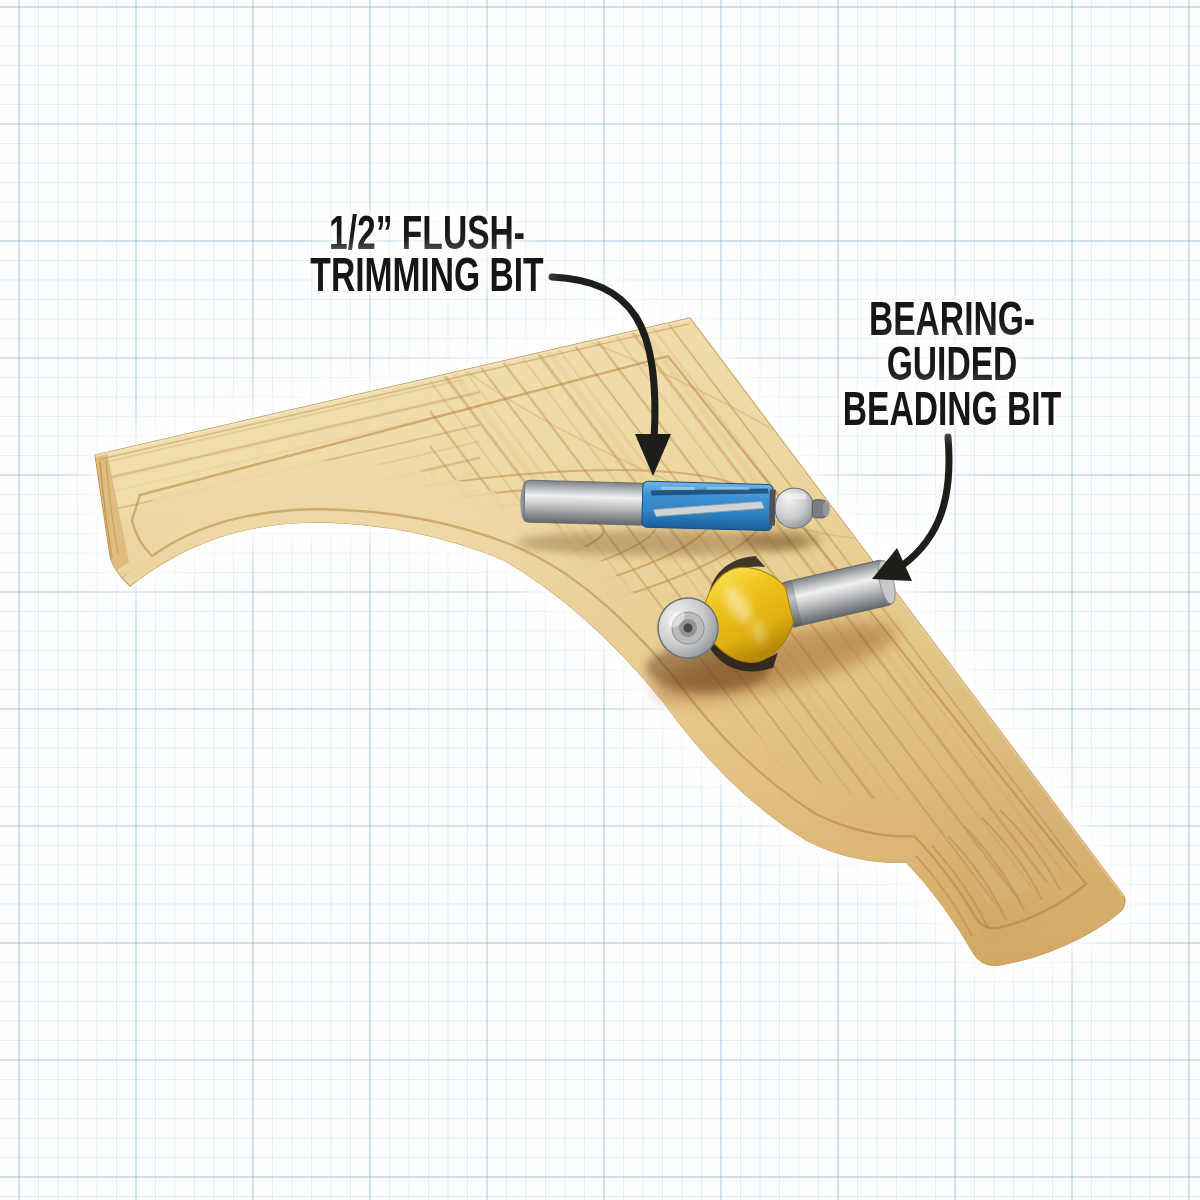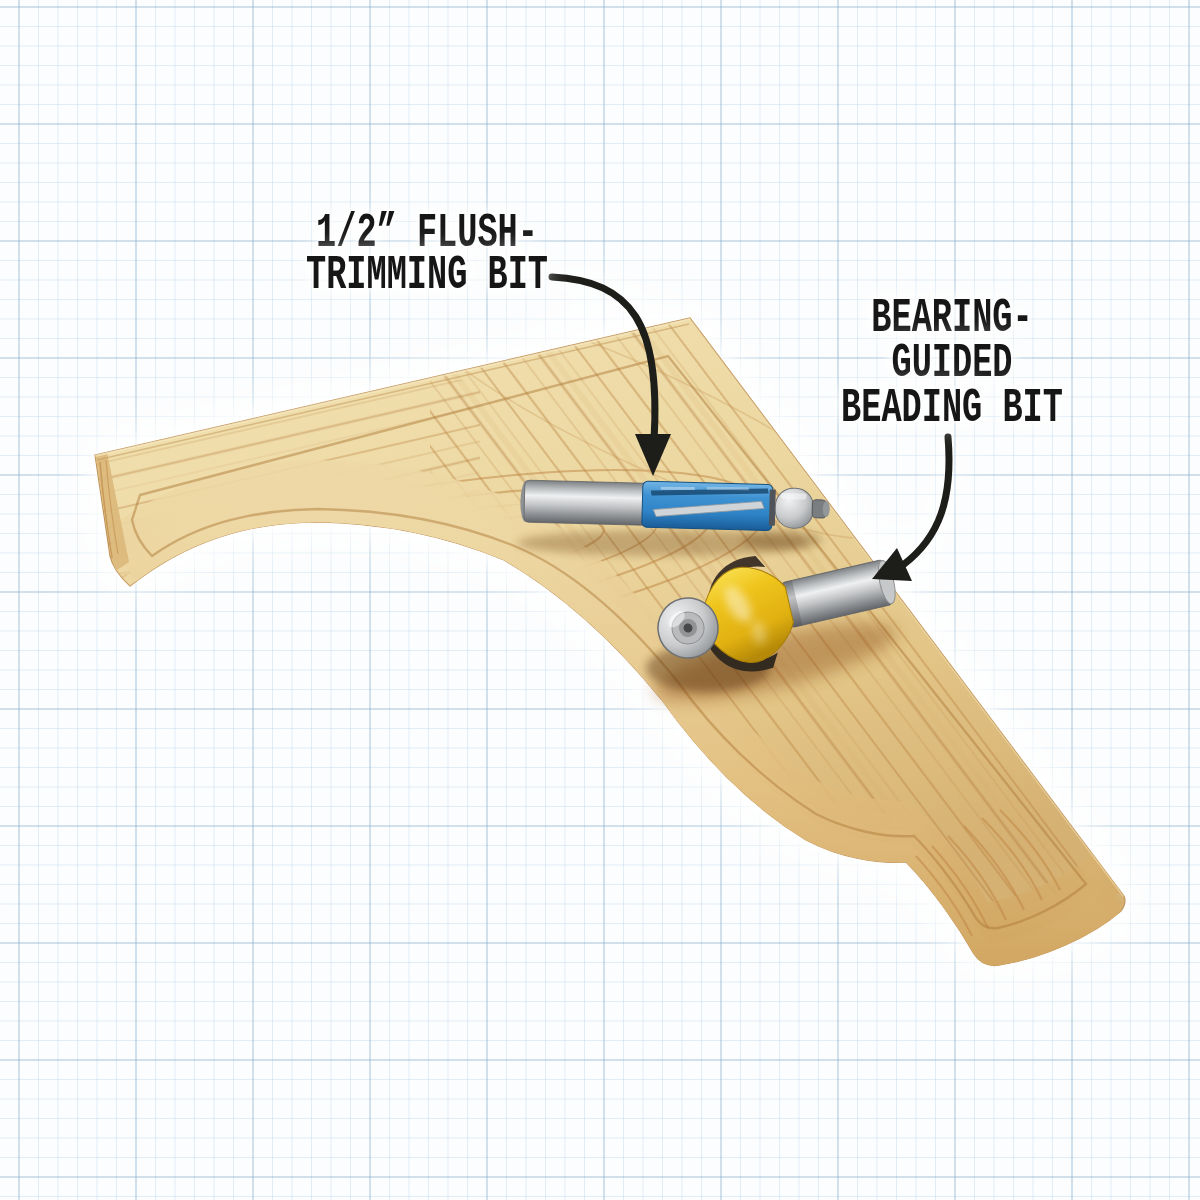--- a/index.html
+++ b/index.html
@@ -6,21 +6,21 @@
   .stage{
     position:relative;width:1200px;height:1200px;overflow:hidden;
     background-color:#fcfdfe;
     background-image:
       linear-gradient(to right, rgba(128,170,200,.55) 1.5px, transparent 1.5px),
       linear-gradient(to bottom, rgba(128,170,200,.55) 1.5px, transparent 1.5px),
       linear-gradient(to right, rgba(168,203,228,.32) 1px, transparent 1px),
       linear-gradient(to bottom, rgba(168,203,228,.32) 1px, transparent 1px);
     background-size:117px 117px,117px 117px,19.5px 19.5px,19.5px 19.5px;
     background-position:18.5px 6.5px,18.5px 6.5px,18.5px 6.5px,18.5px 6.5px;
-    font-family:Liberation Mono, monospace;
+    font-family:Liberation Sans, sans-serif;
   }
   .photo-svg{
     position:absolute;left:0;top:0;
     filter:drop-shadow(0 0 10px rgba(255,255,255,.95))
            drop-shadow(0 0 22px rgba(255,255,255,.85))
            drop-shadow(0 0 38px rgba(255,255,255,.6));
   }
   .callout{
     position:absolute;width:420px;text-align:center;
     font-weight:700;font-size:48px;line-height:42px;

